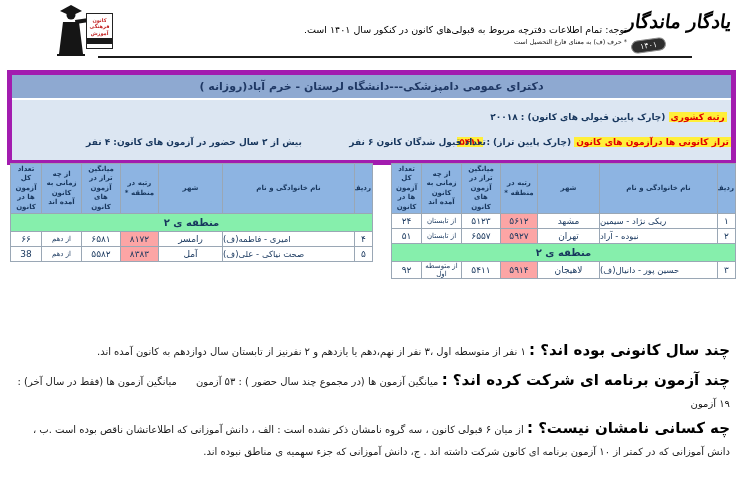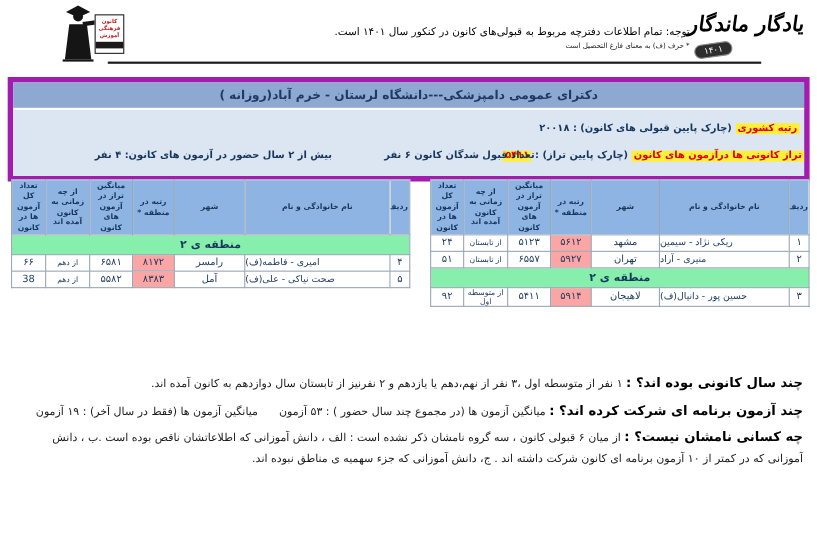--- a/index.html
+++ b/index.html
@@ -49,21 +49,21 @@
   td.region{height:18px;font-size:10px;font-weight:bold;color:#17365d}
   .region.cyan{background:#53cdf0}
   .region.green{background:#86efac}
   td.rank-cyan{background:#fca5a5}
   td.rank-green{background:#fca5a5}
 
   
   .footer{position:absolute;top:337px;right:13px;left:13px;direction:rtl}
   .fnote{font-size:10px;color:#1a1a1a;line-height:1.85;margin-bottom:2px;
     white-space:pre-wrap;text-align:right}
-  .fnote .flabel{font-weight:bold;font-size:12px;color:#000}
+  .fnote .flabel{font-weight:bold;font-size:15px;color:#000}
 </style>
 </head>
 <body>
 
 <div class="top-strip">
   <div class="top-line"></div>
 
   <div class="logo-grad">
     <svg width="58" height="56" viewBox="0 0 58 56">
       <polygon points="5,9 16,3 27,9 16,14" fill="#151515"></polygon>
@@ -143,21 +143,21 @@
           <td class="c-no">۱</td>
           <td class="c-name">ریکی نژاد - سیمین</td>
           <td class="c-city">مشهد</td>
           <td class="c-rank rank-cyan">۵۶۱۲</td>
           <td class="c-avg">۵۱۲۳</td>
           <td class="c-since">از تابستان</td>
           <td class="c-count">۲۴</td>
         </tr>
         <tr>
           <td class="c-no">۲</td>
-          <td class="c-name">منیری - آراد</td>
+          <td class="c-name">نبوده - آراد</td>
           <td class="c-city">تهران</td>
           <td class="c-rank rank-cyan">۵۹۲۷</td>
           <td class="c-avg">۶۵۵۷</td>
           <td class="c-since">از تابستان</td>
           <td class="c-count">۵۱</td>
         </tr>
         <tr>
           <td colspan="7" class="region green">منطقه ی ۲</td>
         </tr>
         <tr>

